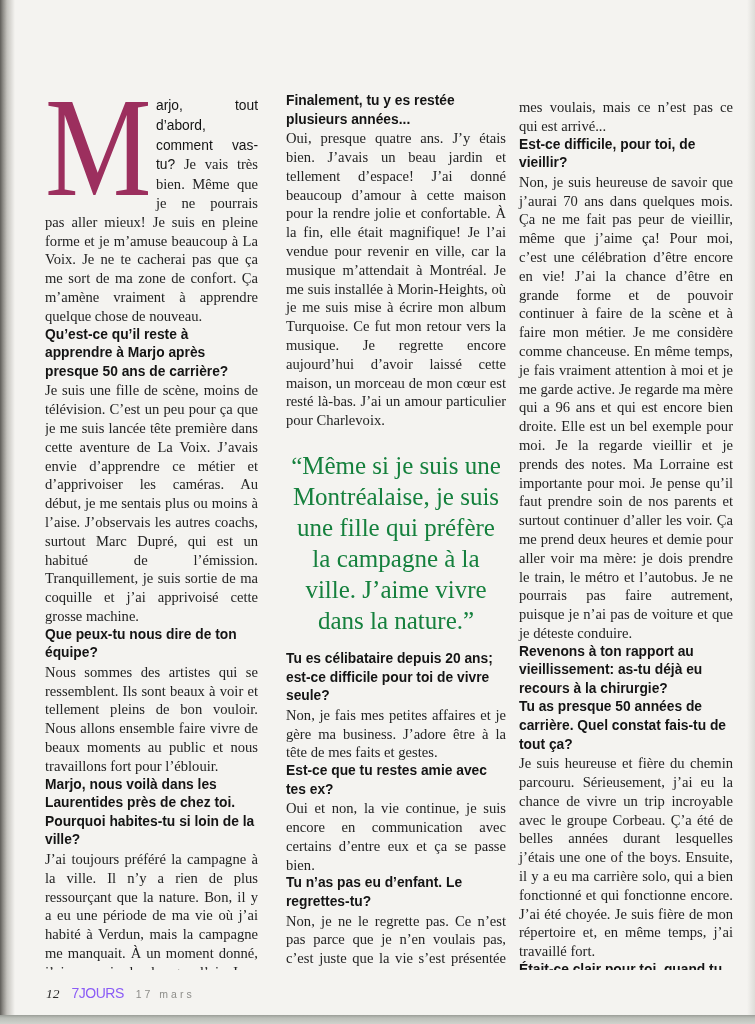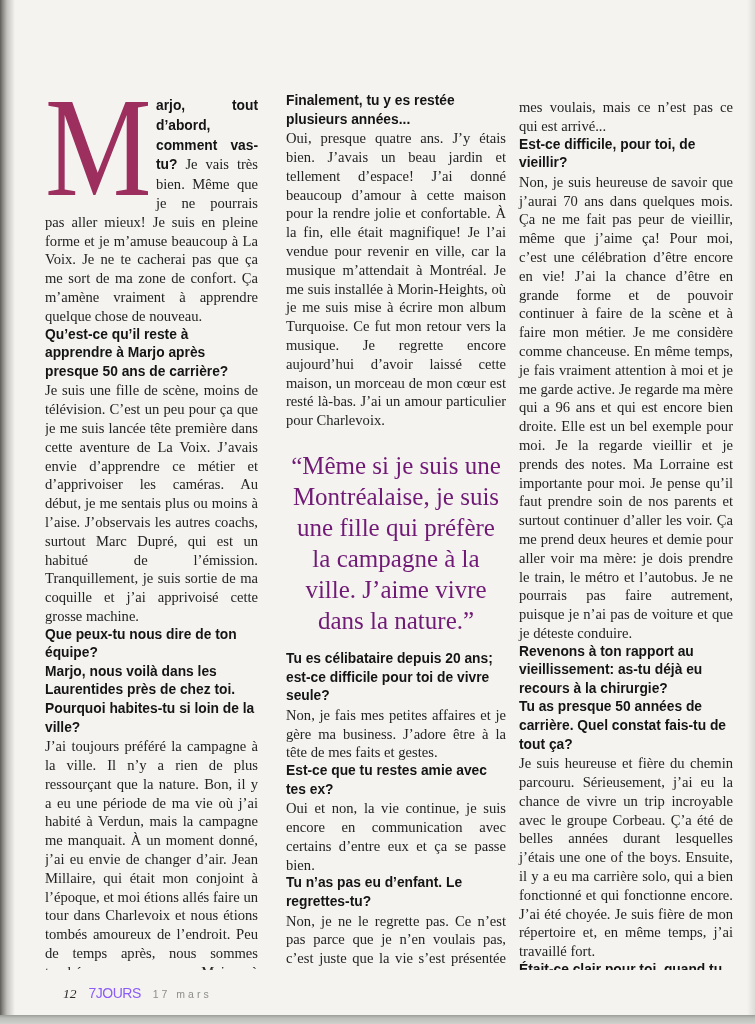--- a/index.html
+++ b/index.html
@@ -49,31 +49,31 @@
     margin-right:7px;
     font-family:"Liberation Serif", serif;
     font-size:141px;line-height:0.73;
     color:#9c2f5e;
     transform:scaleX(0.85);
     transform-origin:left top;
     overflow:visible;
   }
   .q-inline{
     font-family:"Liberation Sans", sans-serif;
-    font-size:13.8px;font-weight:bold;color:#141414;
+    font-size:13.8px;font-weight:normal;color:#141414;
   }
   .pull-quote{
     font-family:"Liberation Serif", serif;
     font-size:25px;line-height:31px;
-    color:#701a75;text-align:center;
+    color:#15803d;text-align:center;
     margin:20px 0 14px 0;
     padding:0 2px;
   }
   .footer{
-    position:absolute;left:63px;bottom:22px;
+    position:absolute;left:46px;bottom:22px;
     display:flex;align-items:baseline;gap:12px;
   }
   .page-num{
     font-family:"Liberation Serif", serif;
     font-style:italic;font-size:13.5px;color:#2b2b2b;
   }
   .logo{
     font-family:"Liberation Sans", sans-serif;
     font-weight:400;font-size:14px;letter-spacing:-0.5px;
     color:#8b5cf6;
@@ -90,20 +90,21 @@
   <div class="spine"></div>
   <div class="right-edge"></div>
 
   <div class="content">
 
     <div class="col col1">
       <div class="a"><span class="dropcap">M</span><span class="q-inline">arjo, tout d’abord, comment vas-tu?</span> <span>Je vais très bien. Même que je ne pourrais pas aller mieux! Je suis en pleine forme et je m’amuse beaucoup à La Voix. Je ne te cacherai pas que ça me sort de ma zone de confort. Ça m’amène vraiment à apprendre quelque chose de nouveau.</span></div>
       <div class="q">Qu’est-ce qu’il reste à apprendre à Marjo après presque 50 ans de carrière?</div>
       <div class="a">Je suis une fille de scène, moins de télévision. C’est un peu pour ça que je me suis lancée tête première dans cette aventure de La Voix. J’avais envie d’apprendre ce métier et d’apprivoiser les caméras. Au début, je me sentais plus ou moins à l’aise. J’observais les autres coachs, surtout Marc Dupré, qui est un habitué de l’émission. Tranquillement, je suis sortie de ma coquille et j’ai apprivoisé cette grosse machine.</div>
       <div class="q">Que peux-tu nous dire de ton équipe?</div>
+      <div class="a">Nous sommes des artistes qui se ressemblent. Ils sont beaux à voir et tellement pleins de bon vouloir. Nous allons ensemble faire vivre de beaux moments au public et nous travaillons fort pour l’éblouir.</div>
       <div class="q">Marjo, nous voilà dans les Laurentides près de chez toi. Pourquoi habites-tu si loin de la ville?</div>
       <div class="a">J’ai toujours préféré la campagne à la ville. Il n’y a rien de plus ressourçant que la nature. Bon, il y a eu une période de ma vie où j’ai habité à Verdun, mais la campagne me manquait. À un moment donné, j’ai eu envie de changer d’air. Jean Millaire, qui était mon conjoint à l’époque, et moi étions allés faire un tour dans Charlevoix et nous étions tombés amoureux de l’endroit. Peu de temps après, nous sommes tombés sur un panneau «Maison à vendre», nous avons traversé la barrière, puis nous avons visité la maison. Dès que j’y suis entrée, j’ai su que j’étais chez moi et que je devais l’acheter.</div>
     </div>
 
     <div class="col col2">
       <div class="q">Finalement, tu y es restée plusieurs années...</div>
       <div class="a">Oui, presque quatre ans. J’y étais bien. J’avais un beau jardin et tellement d’espace! J’ai donné beaucoup d’amour à cette maison pour la rendre jolie et confortable. À la fin, elle était magnifique! Je l’ai vendue pour revenir en ville, car la musique m’attendait à Montréal. Je me suis installée à Morin-Heights, où je me suis mise à écrire mon album Turquoise. Ce fut mon retour vers la musique. Je regrette encore aujourd’hui d’avoir laissé cette maison, un morceau de mon cœur est resté là-bas. J’ai un amour particulier pour Charlevoix.</div>
       <div class="pull-quote">“Même si je suis une Montréalaise, je suis une fille qui préfère la campagne à la ville. J’aime vivre dans la nature.”</div>
       <div class="q">Tu es célibataire depuis 20 ans; est-ce difficile pour toi de vivre seule?</div>
       <div class="a">Non, je fais mes petites affaires et je gère ma business. J’adore être à la tête de mes faits et gestes.</div>

